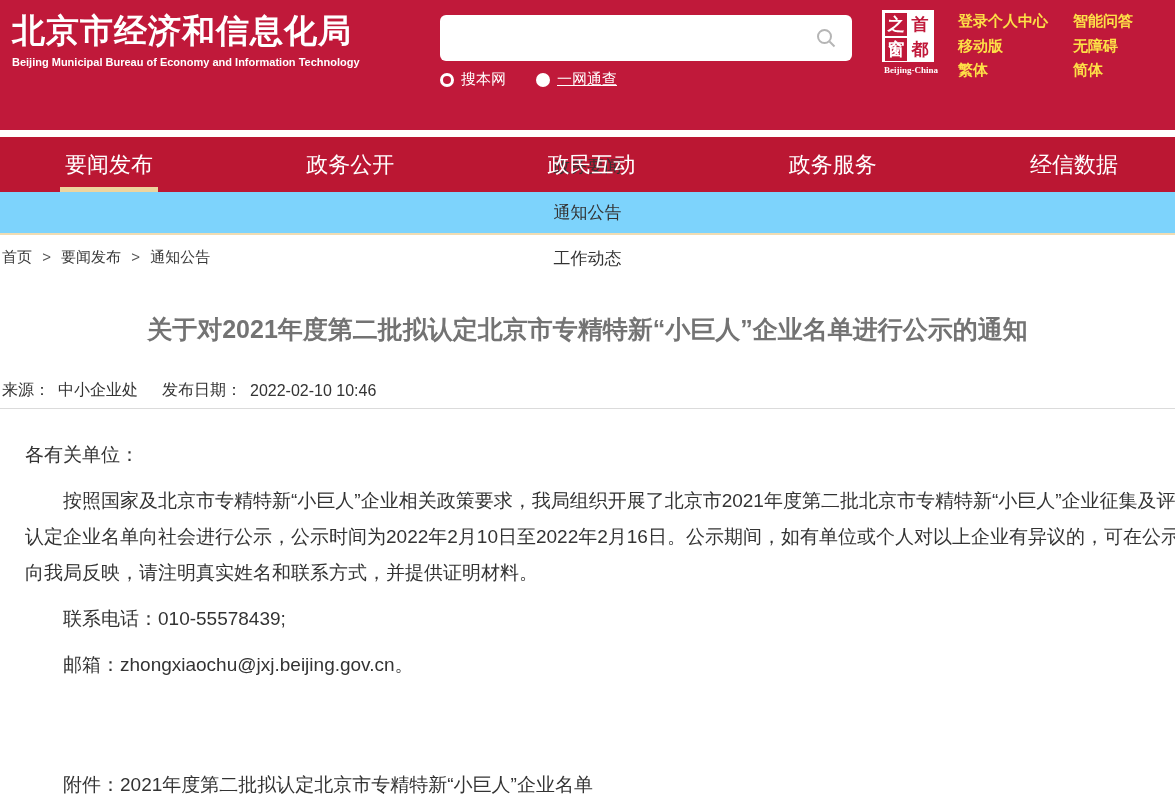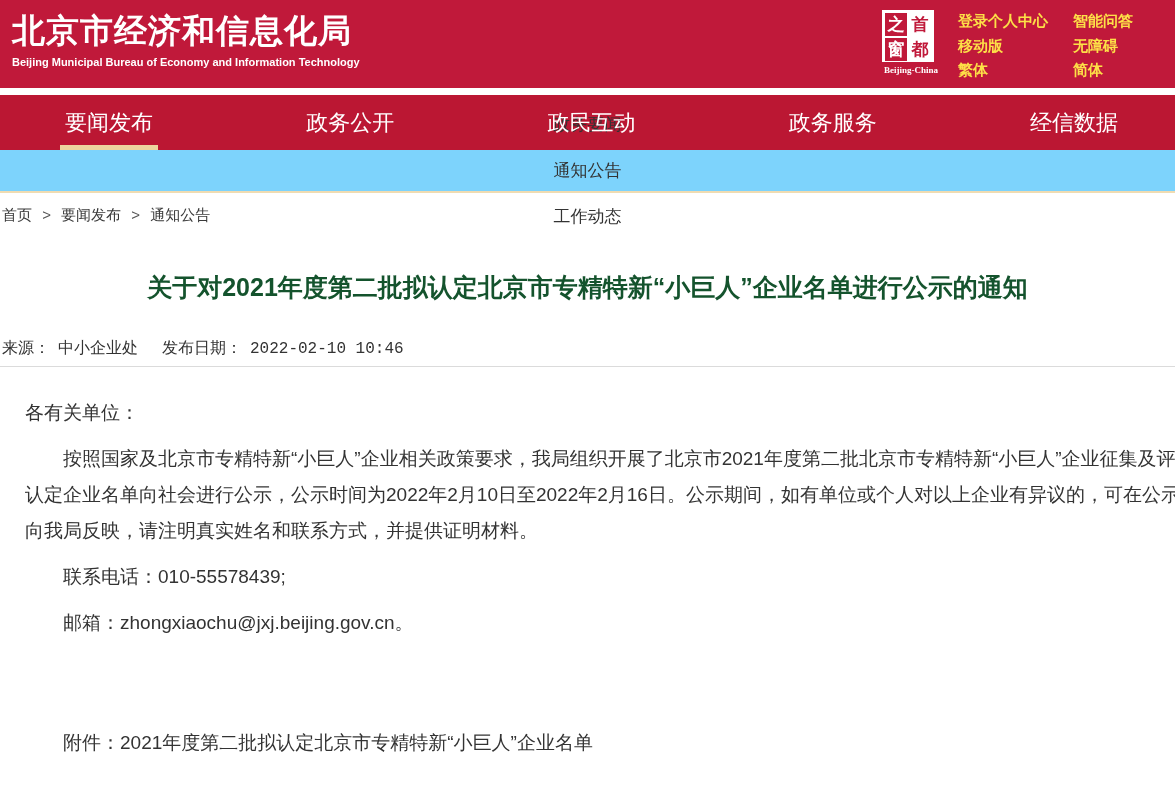--- a/index.html
+++ b/index.html
@@ -1,20 +1,20 @@
 <!DOCTYPE html>
 <html><head>
 <meta charset="utf-8">
 <style>
   * { margin: 0; padding: 0; box-sizing: border-box; }
   html, body { width: 1175px; height: 798px; overflow: hidden; background: #fff;
     font-family: "Liberation Sans", "DejaVu Sans", sans-serif; }
 
   
-  .header { position: relative; height: 88px; background: #C0193A; color: #fff; }
+  .header { position: relative; height: 130px; background: #C0193A; color: #fff; }
   .logo { position: absolute; left: 12px; top: 13px; }
   .logo-title { font-size: 33px; font-weight: bold; letter-spacing: 1px; line-height: 1.1; }
   .logo-sub { font-size: 11px; font-weight: bold; margin-top: 7px; }
 
   .search-wrap { position: absolute; left: 440px; top: 15px; width: 412px; }
   .search-box { height: 46px; background: #fff; border-radius: 6px; position: relative; }
   .search-input { position: absolute; left: 14px; top: 0; width: 360px; height: 100%;
     border: none; outline: none; font-size: 16px; background: transparent; }
   .search-icon { position: absolute; right: 16px; top: 13px; width: 20px; height: 20px; cursor: pointer; }
   .scopes { display: flex; align-items: center; gap: 30px; margin-top: 9px; font-size: 15px; }
@@ -53,24 +53,24 @@
     display: flex; align-items: center; justify-content: center; gap: 23px; flex-direction: column; }
   .subnav-item { font-size: 17px; color: #333; cursor: pointer; }
 
   
   .breadcrumb { margin: 13px 0 0 2px; font-size: 15px; color: #3a3a3a; }
   .crumb { cursor: pointer; }
   .crumb-sep { margin: 0 6px; color: #555; }
 
   
   .article-title { margin-top: 46px; text-align: center; font-size: 25px;
-    font-weight: bold; color: #14532d; padding: 0 60px; }
+    font-weight: bold; color: #737373; padding: 0 60px; }
 
   .meta-row { display: flex; align-items: center; margin-top: 34px; padding: 0 25px 0 2px;
-    font-size: 16px; color: #333; font-family: Liberation Mono, monospace; }
+    font-size: 16px; color: #333; }
   .meta-label { color: #333; }
   .meta-value { margin-left: 8px; }
   .meta-date-group { margin-left: 24px; }
   .meta-right { margin-left: auto; display: flex; align-items: center; }
   .font-size-ctrl { display: flex; align-items: center; gap: 9px; }
   .font-size-opt { cursor: pointer; }
   .print-btn { display: flex; align-items: center; gap: 5px; margin-left: 58px; cursor: pointer; }
   .print-icon { width: 18px; height: 18px; }
 
   .divider { border-top: 1px solid #DBDBDB; margin-top: 7px; }
@@ -83,20 +83,39 @@
 </style>
 </head>
 <body>
 
 <div class="header">
   <div class="logo">
     <div class="logo-title">北京市经济和信息化局</div>
     <div class="logo-sub">Beijing Municipal Bureau of Economy and Information Technology</div>
   </div>
 
+  <div class="search-wrap">
+    <div class="search-box">
+      <input class="search-input" placeholder="" style="">
+      <svg class="search-icon" viewBox="0 0 20 20">
+        <circle cx="8.5" cy="8.5" r="6.5" fill="none" stroke="#B5B5B5" stroke-width="2"></circle>
+        <line x1="13.5" y1="13.5" x2="18.5" y2="18.5" stroke="#B5B5B5" stroke-width="2"></line>
+      </svg>
+    </div>
+    <div class="scopes">
+      <div class="scope">
+        <span class="radio radio-ring"></span>
+        <span class="scope-label">搜本网</span>
+      </div>
+      <div class="scope scope-underlined">
+        <span class="radio radio-solid"></span>
+        <span class="scope-label">一网通查</span>
+      </div>
+    </div>
+  </div>
 
   <div class="seal">
     <div class="seal-box">
       <div class="seal-cell seal-red">之</div>
       <div class="seal-cell seal-white">首</div>
       <div class="seal-cell seal-red">窗</div>
       <div class="seal-cell seal-white">都</div>
     </div>
     <div class="seal-caption">Beijing-China</div>
   </div>

